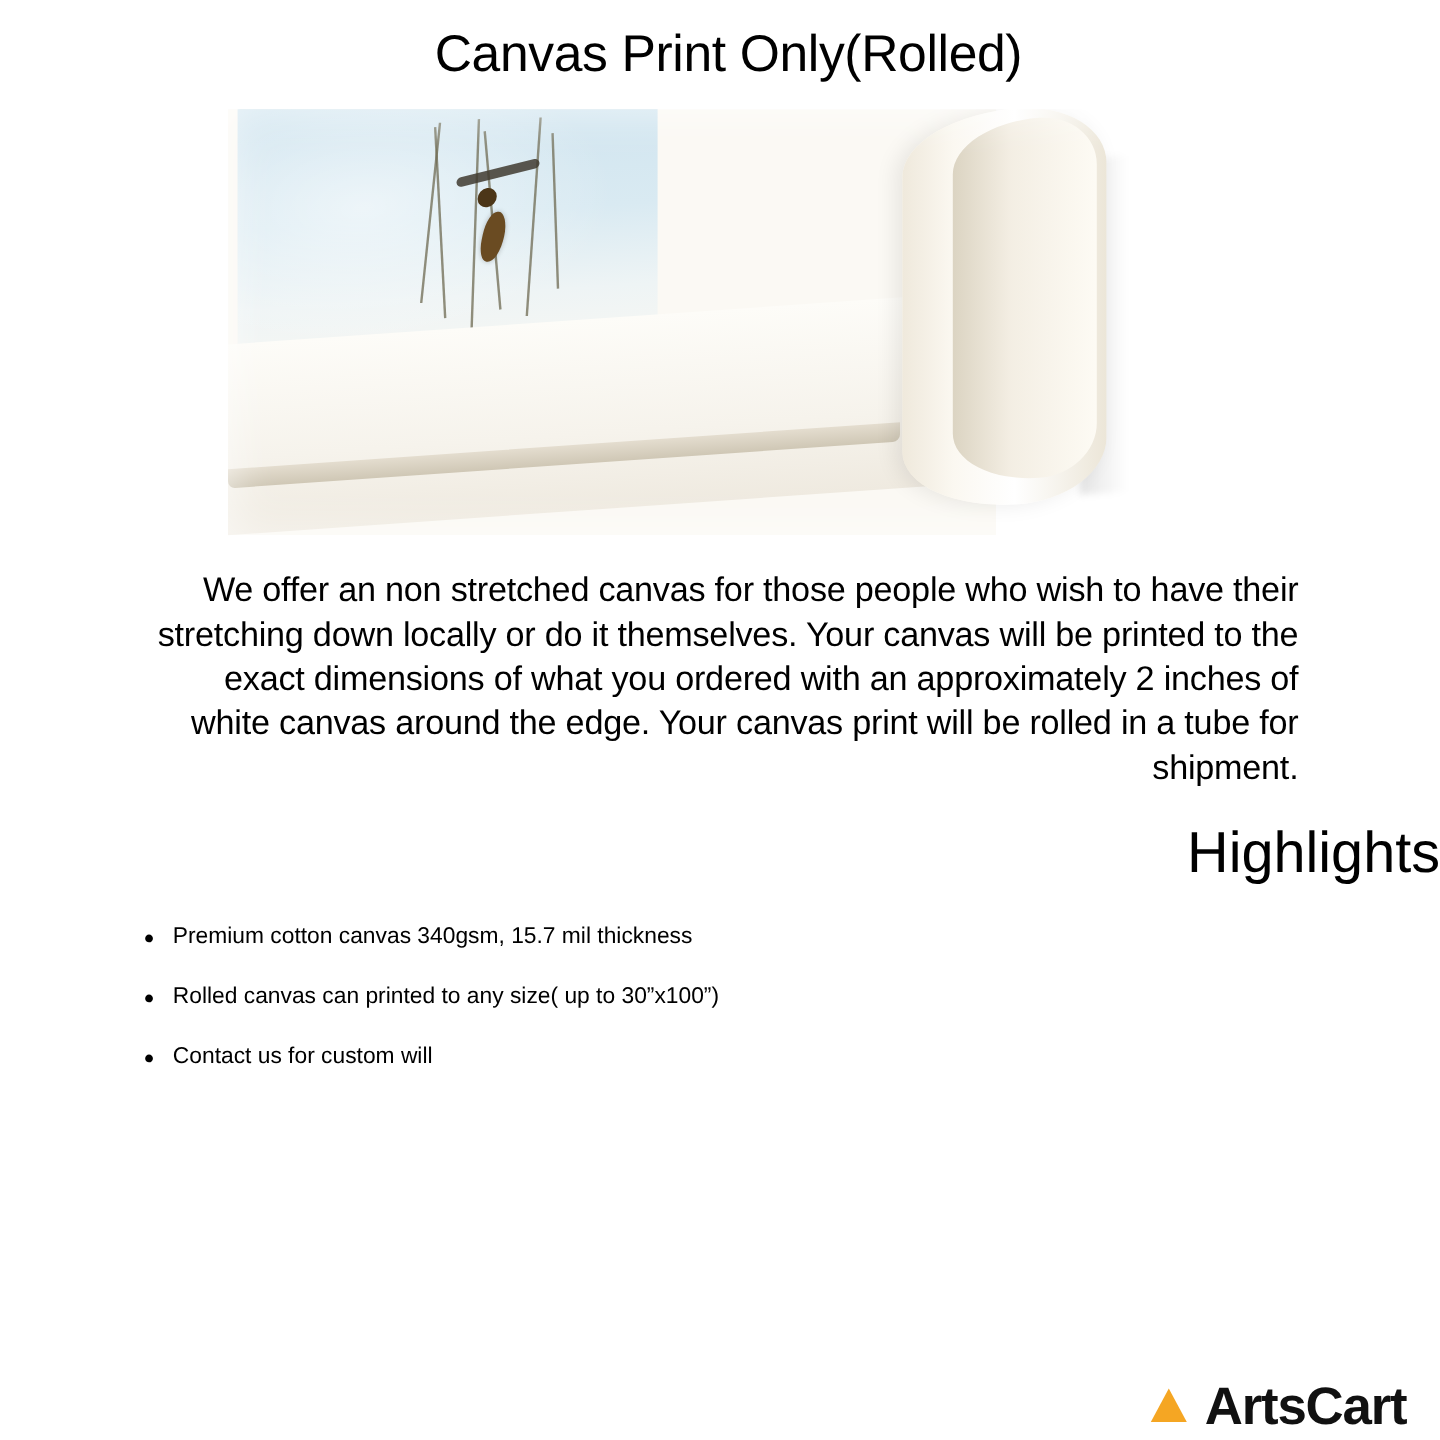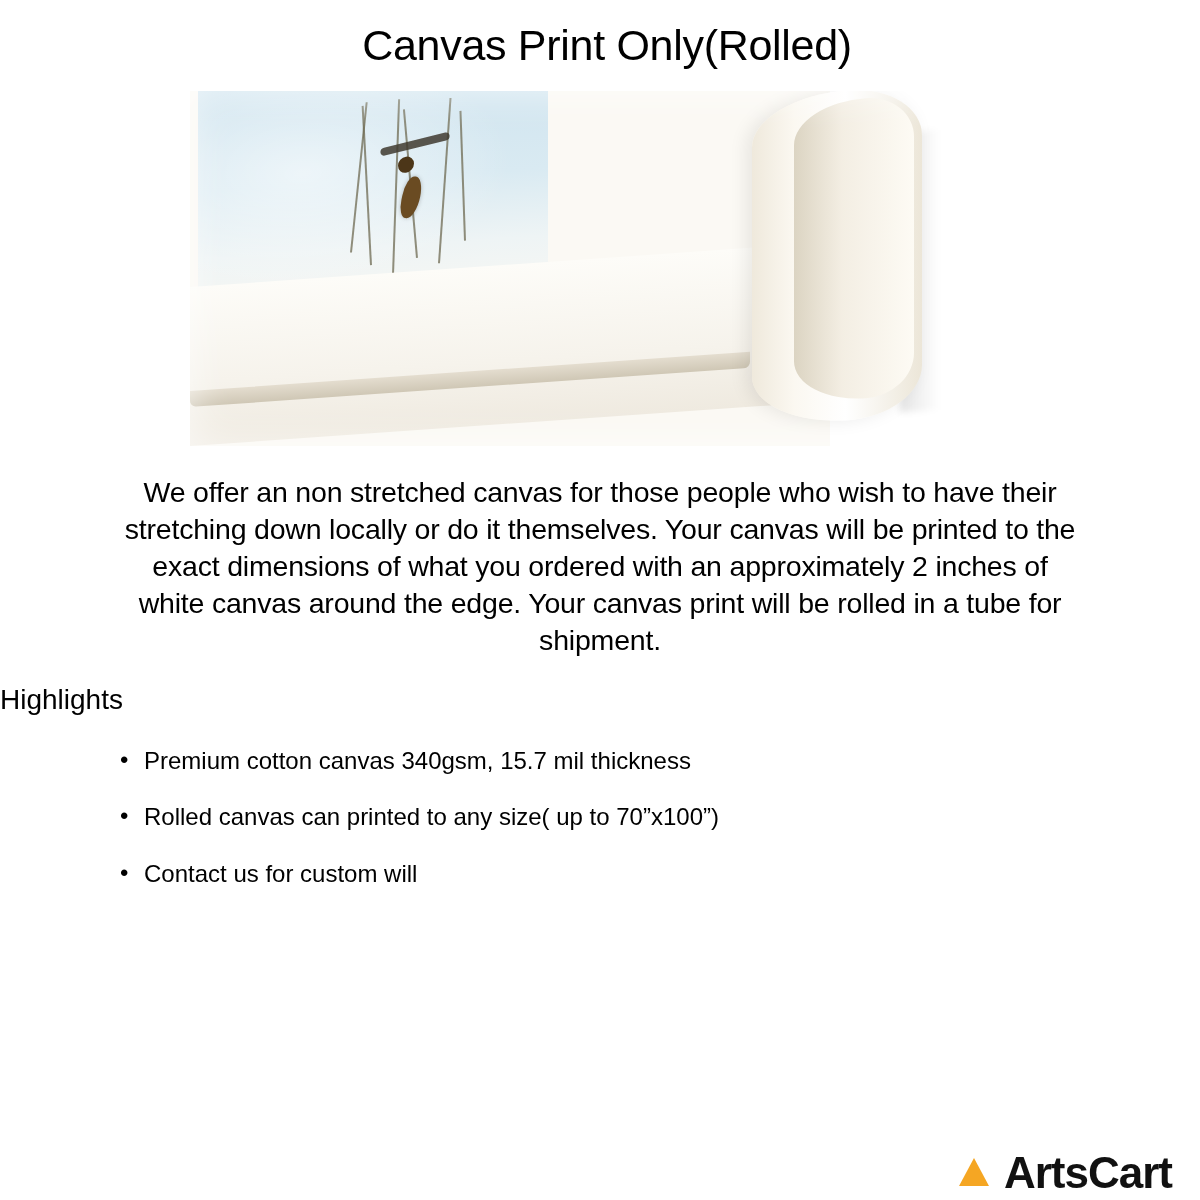--- a/index.html
+++ b/index.html
@@ -170,36 +170,37 @@
     inset: 0;
     box-shadow: inset 0 0 40px rgba(255,255,255,.7);
     pointer-events: none;
   }
 
   .body-text {
     margin: 28px 118px 0 118px;
     font-size: 28.5px;
     line-height: 1.30;
     letter-spacing: -0.2px;
-    text-align: center;
+    text-align: right;
   }
   .subtitle {
-    text-align: left;
-    font-size: 28px;
+    text-align: right;
+    font-size: 48px;
     font-weight: 400;
     margin: 24px 0 0 0;
+    padding-left: 20px;
   }
   ul.highlights {
     margin: 30px 0 0 0;
     padding: 0 80px 0 120px;
     list-style: none;
   }
   ul.highlights li {
     position: relative;
-    font-size: 24px;
+    font-size: 19px;
     line-height: 1.28;
     margin-bottom: 26px;
     padding-left: 24px;
   }
   ul.highlights li:before {
     content: "•";
     position: absolute;
     left: 0;
     top: -1px;
     font-size: 24px;
@@ -255,21 +256,21 @@
     <div class="curl-inner"></div>
     <div class="vignette"></div>
   </div>
 
   <p class="body-text">We offer an non stretched canvas for those people who wish to have their stretching down locally or do it themselves. Your canvas will be printed to the exact dimensions of what you ordered with an approximately 2 inches of white canvas around the edge. Your canvas print will be rolled in a tube for shipment.</p>
 
   <h2 class="subtitle">Highlights</h2>
 
   <ul class="highlights">
     <li>Premium cotton canvas 340gsm, 15.7 mil thickness</li>
-    <li>Rolled canvas can printed to any size( up to 70”x100”)</li>
+    <li>Rolled canvas can printed to any size( up to 30”x100”)</li>
     <li>Contact us for custom will</li>
   </ul>
 
   <div class="logo">
     <span class="mark"></span>
     <span class="logo-text">ArtsCart</span>
   </div>
 
 </div>
 

